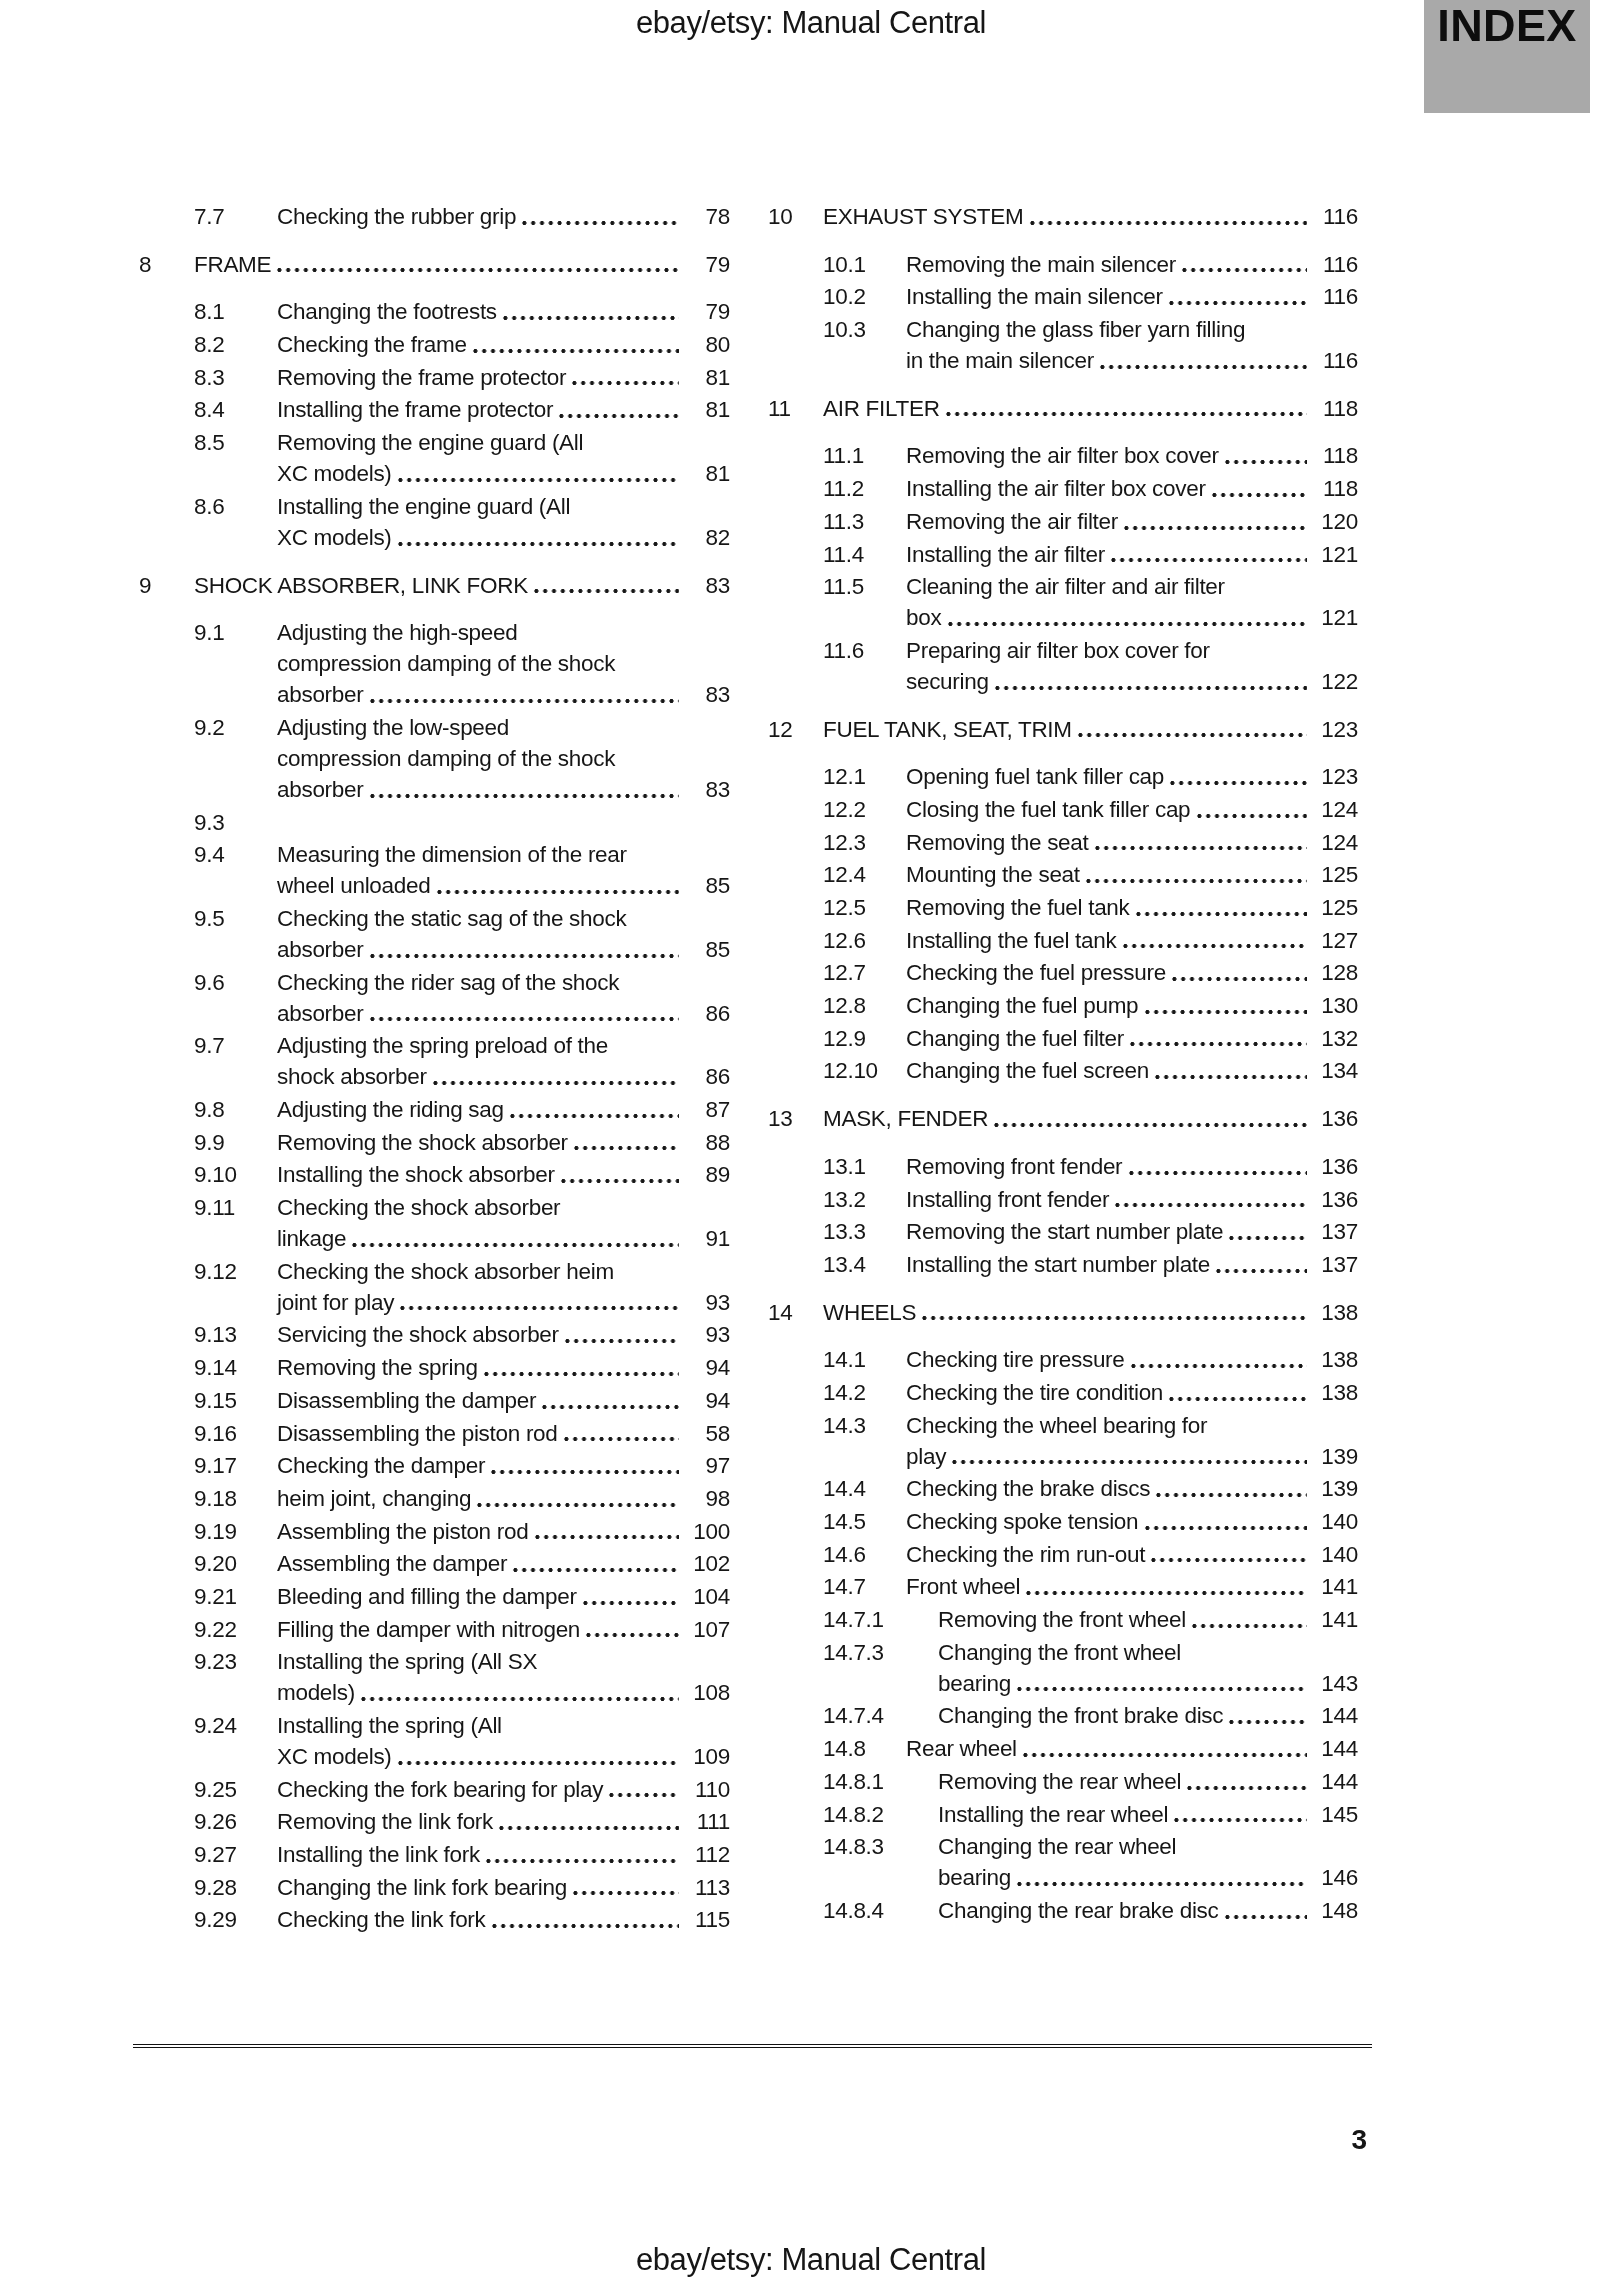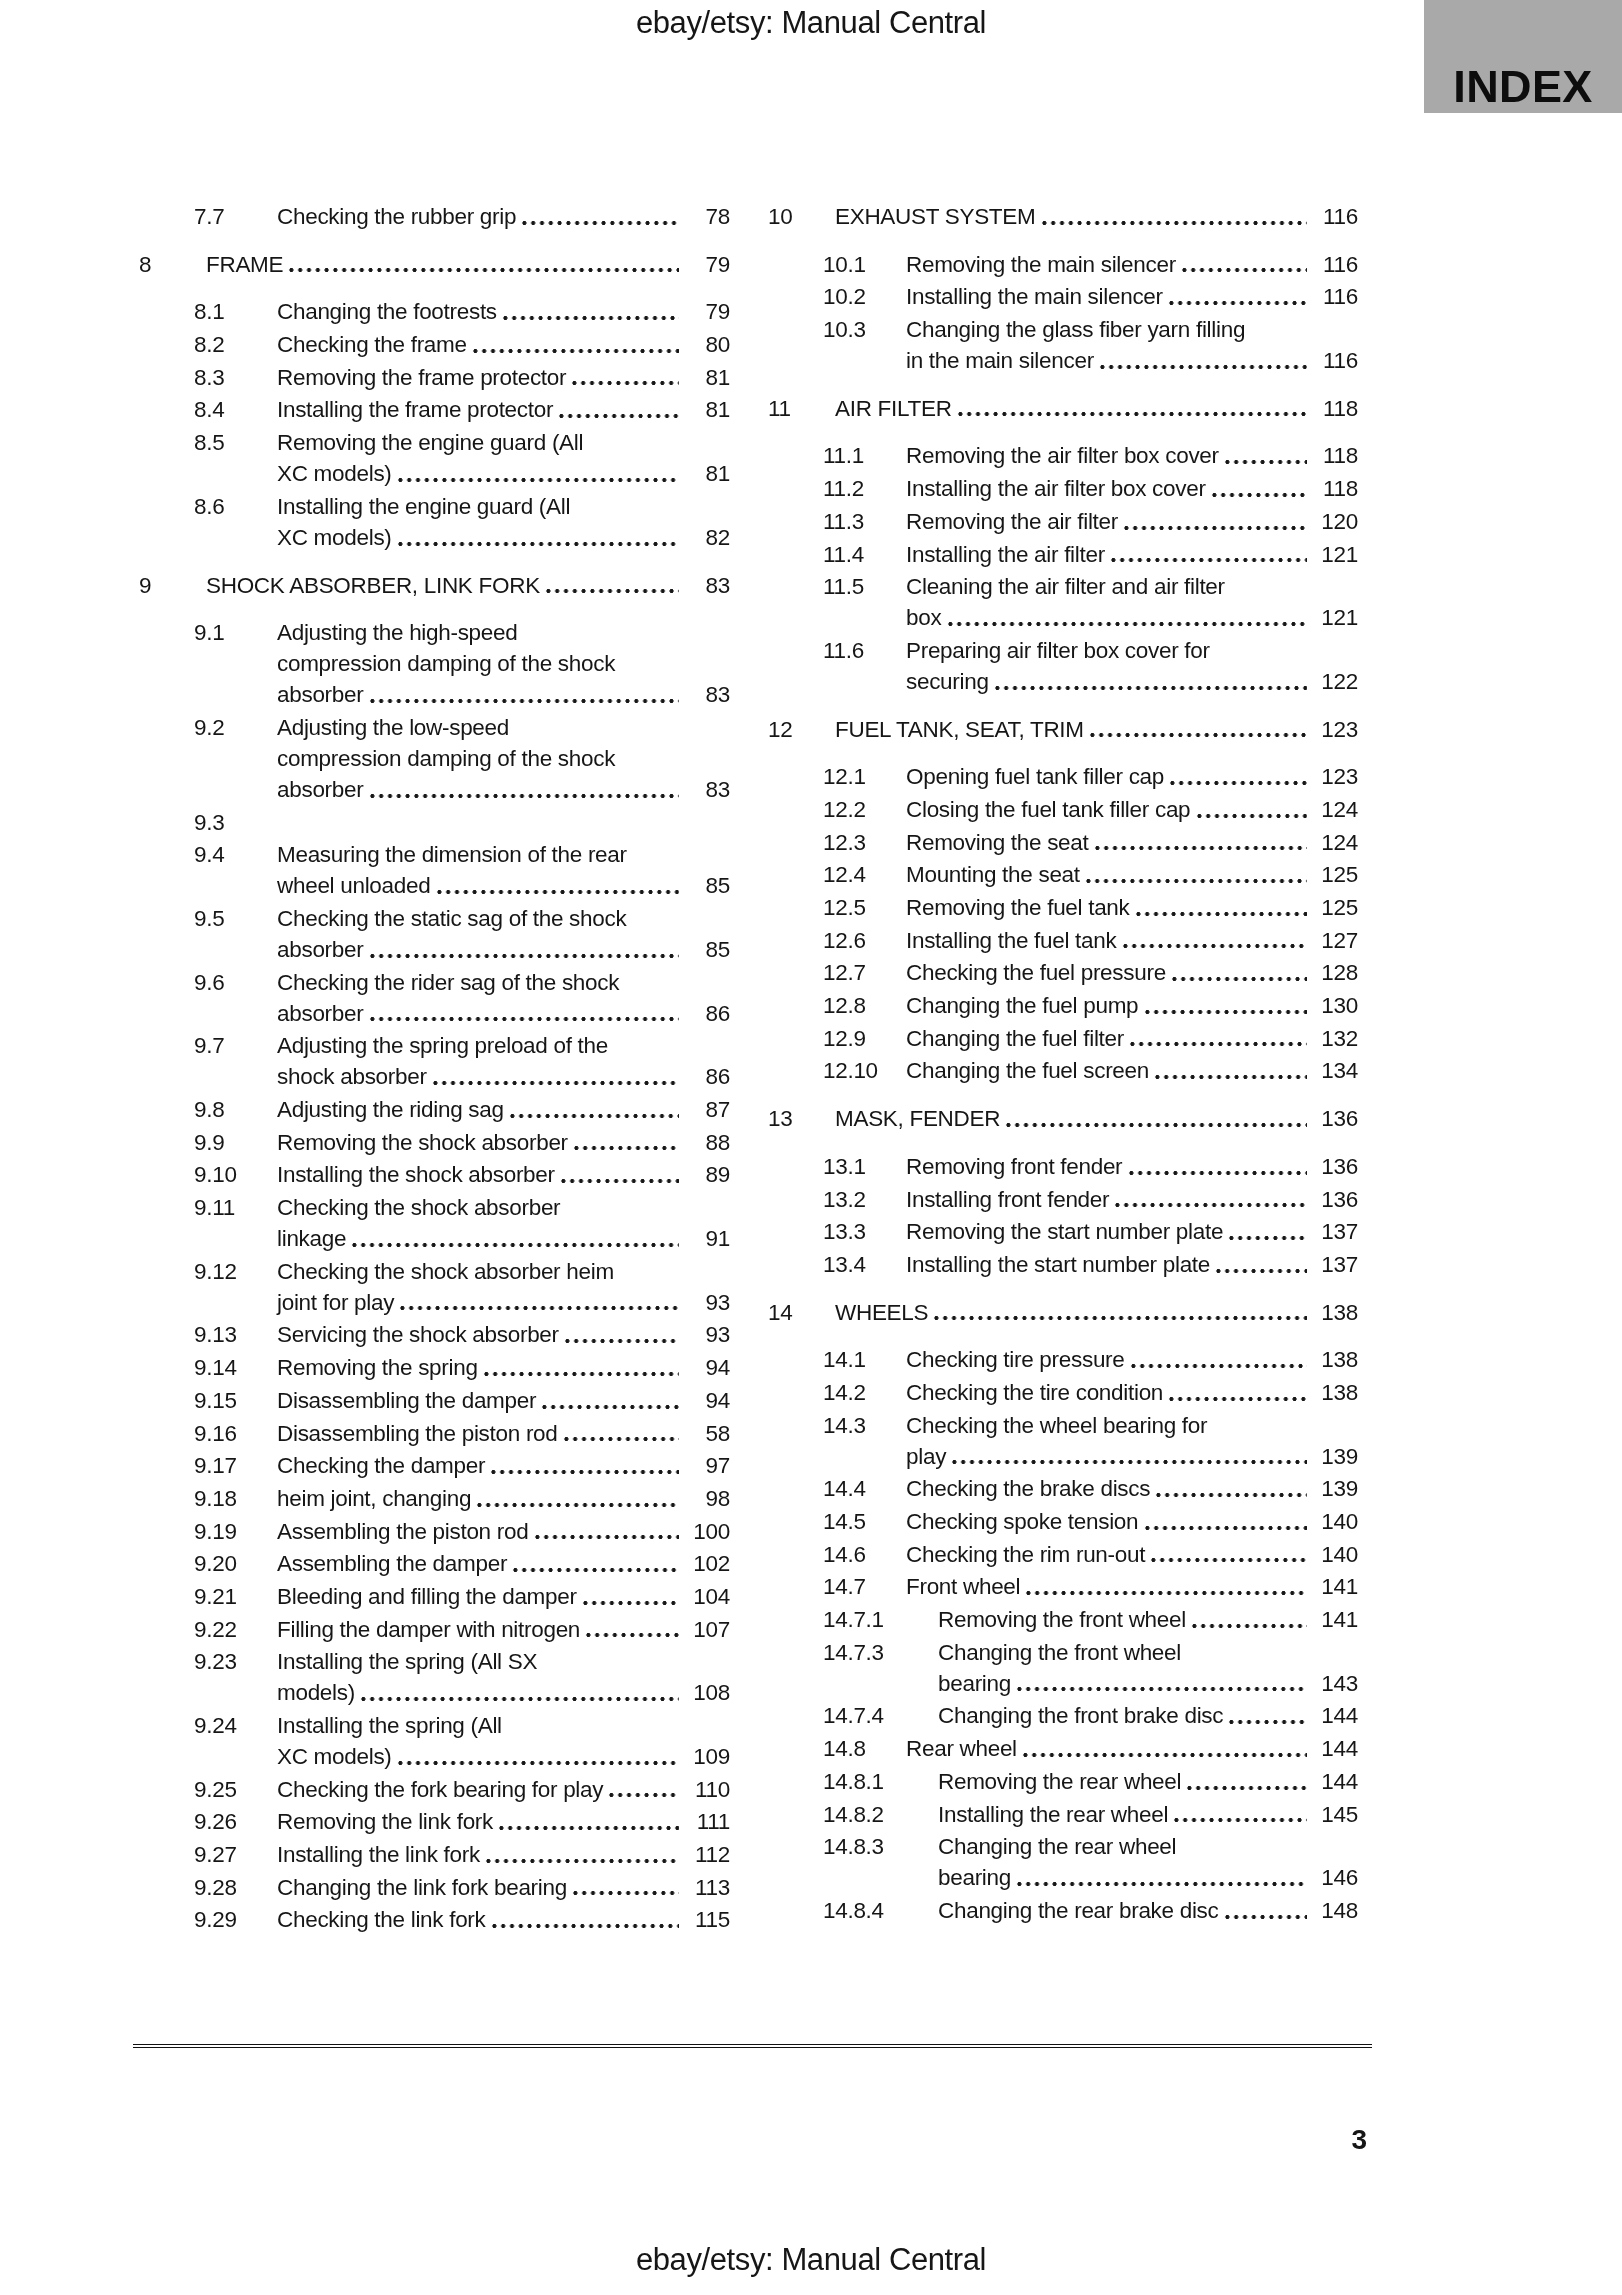--- a/index.html
+++ b/index.html
@@ -18,24 +18,24 @@
     position: absolute;
     top: 5px; left: 0;
     width: 1622px;
     text-align: center;
     font-size: 31px;
     letter-spacing: -0.4px;
   }
   .index-box {
     position: absolute;
     top: 0; left: 1424px;
-    width: 198px; height: 113px;
+    width: 166px; height: 113px;
     background: #a9a9a9;
     display: flex;
-    align-items: flex-end;
+    align-items: flex-start;
     justify-content: center;
   }
   .index-box .index-label {
     font-weight: bold;
     font-size: 45px;
     letter-spacing: 0.4px;
     color: #0d0d0d;
   }
 
   
@@ -49,21 +49,21 @@
     line-height: 31px;
     letter-spacing: -0.3px;
     margin-bottom: 1.7px;
   }
   .entry .num { flex: none; }
   .lvl-chapter .num { width: 55px; }
   .lvl-section { padding-left: 55px; }
   .lvl-section .num { width: 83px; }
   .lvl-subsection { padding-left: 55px; }
   .lvl-subsection .num { width: 115px; }
-  .lvl-chapter { margin-top: 16.7px; margin-bottom: 16.7px; gap: 12px; }
+  .lvl-chapter { margin-top: 16.7px; margin-bottom: 16.7px; }
   .toc-col .entry:first-child { margin-top: 0; }
 
   .entry .body { flex: 1; min-width: 0; }
   .line { display: flex; }
   .line .t { white-space: nowrap; }
   .leader {
     flex: 1;
     min-width: 15px;
     margin: 0 8.3px 0 4.2px;
     background-image: radial-gradient(circle, #161616 1.8px, transparent 2.3px);

